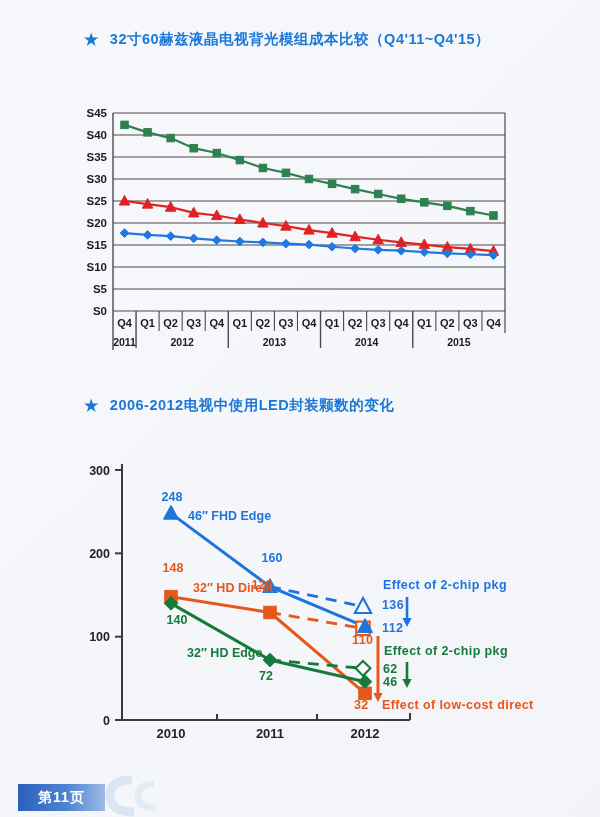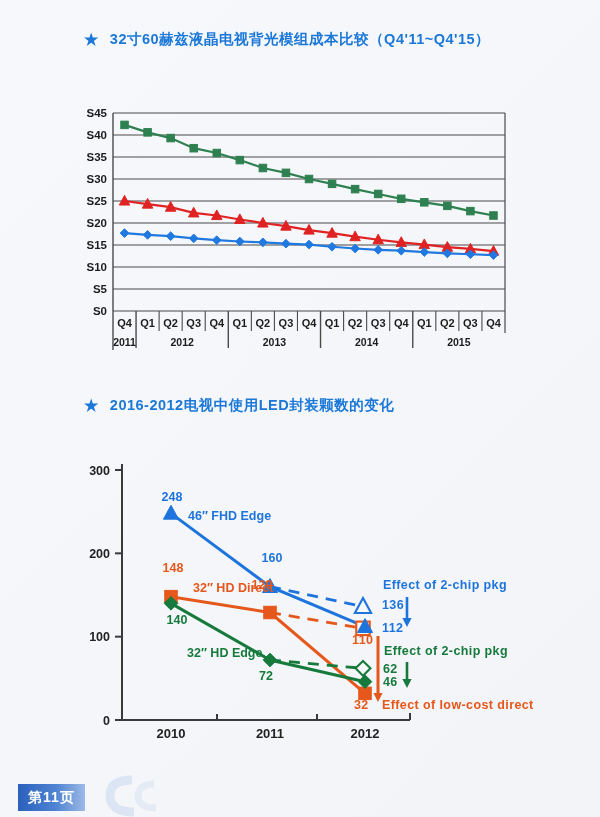--- a/index.html
+++ b/index.html
@@ -7,21 +7,21 @@
     position:relative;width:600px;height:817px;margin:0 auto;overflow:hidden;
     background:linear-gradient(135deg,#f7f8fb 0%,#f5f6f9 60%,#f3f4f8 100%);
     font-family:"Liberation Sans",sans-serif;
   }
   .chart-title{
     position:absolute;display:flex;align-items:center;gap:11px;
     color:#1b78d8;font-weight:bold;font-size:14.5px;letter-spacing:.5px;white-space:nowrap;
   }
   .chart-title .star{font-size:16px;line-height:1;}
   .page-badge{
-    position:absolute;left:18px;top:784px;width:67px;height:27px;
+    position:absolute;left:18px;top:784px;width:87px;height:27px;
     background:linear-gradient(90deg,#2b61bd 0%,#4d82d2 55%,#9db9e6 100%);
     color:#fff;font-size:14px;font-weight:bold;letter-spacing:1px;
     display:flex;align-items:center;justify-content:center;
   }
   .logo-ghost{position:absolute;left:102px;top:774px;opacity:.5;}
   svg{display:block;}
   svg text{font-family:"Liberation Sans",sans-serif;}
 </style>
 </head>
 <body>
@@ -153,21 +153,21 @@
         <polygon points="326.2352941176471,148.38 330.57529411764705,152.72 326.2352941176471,157.06 321.8952941176471,152.72" fill="#2079e0" stroke="#2079e0" stroke-width="1"></polygon>
         <polygon points="349.29411764705884,149.7 353.6341176470588,154.04 349.29411764705884,158.38 344.95411764705887,154.04" fill="#2079e0" stroke="#2079e0" stroke-width="1"></polygon>
         <polygon points="372.3529411764706,151.02 376.6929411764706,155.36 372.3529411764706,159.70000000000002 368.01294117647063,155.36" fill="#2079e0" stroke="#2079e0" stroke-width="1"></polygon>
         <polygon points="395.4117647058824,151.9 399.75176470588235,156.24 395.4117647058824,160.58 391.0717647058824,156.24" fill="#2079e0" stroke="#2079e0" stroke-width="1"></polygon>
         <polygon points="418.4705882352941,152.78 422.81058823529406,157.12 418.4705882352941,161.46 414.1305882352941,157.12" fill="#2079e0" stroke="#2079e0" stroke-width="1"></polygon>
       </g>
     </svg>
 
   <div class="chart-title" style="left:84px;top:396px;">
     <span class="star">★</span>
-    <span>2016-2012电视中使用LED封装颗数的变化</span>
+    <span>2006-2012电视中使用LED封装颗数的变化</span>
   </div>
 
   <svg id="chart2-svg" style="position:absolute;left:60px;top:440px;" width="530" height="315" viewBox="0 0 530 315">
       <g>
         <line x1="62" y1="24" x2="62" y2="281" stroke="#3a3a3a" stroke-width="2"></line>
         <line x1="61" y1="280" x2="350" y2="280" stroke="#3a3a3a" stroke-width="2"></line>
         <line x1="55" y1="280" x2="62" y2="280" stroke="#3a3a3a" stroke-width="2"></line>
         <text x="50" y="284.5" text-anchor="end" font-size="12.5" font-weight="600" fill="#222" letter-spacing="0">0</text>
         <line x1="55" y1="196.66666666666666" x2="62" y2="196.66666666666666" stroke="#3a3a3a" stroke-width="2"></line>
         <text x="50" y="201.16666666666666" text-anchor="end" font-size="12.5" font-weight="600" fill="#222" letter-spacing="0">100</text>

